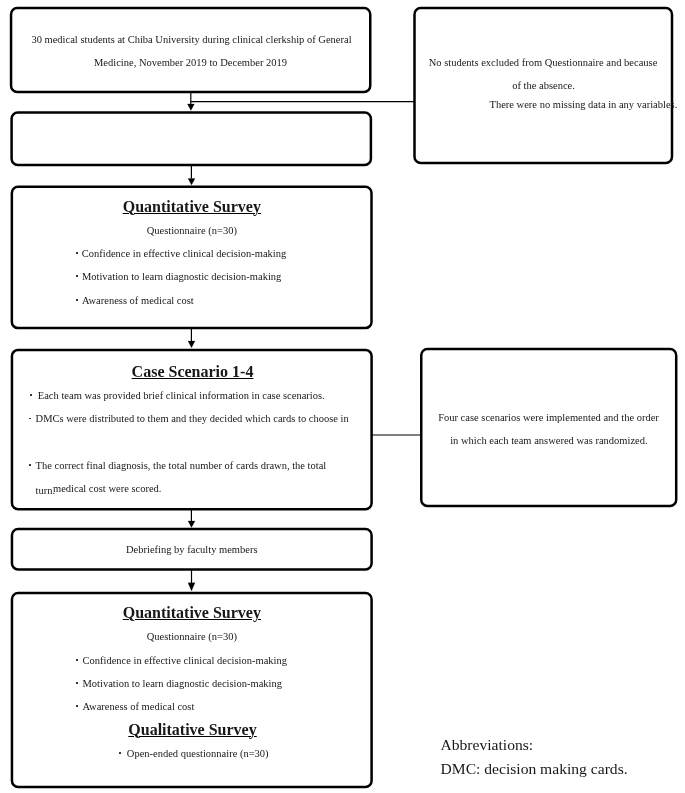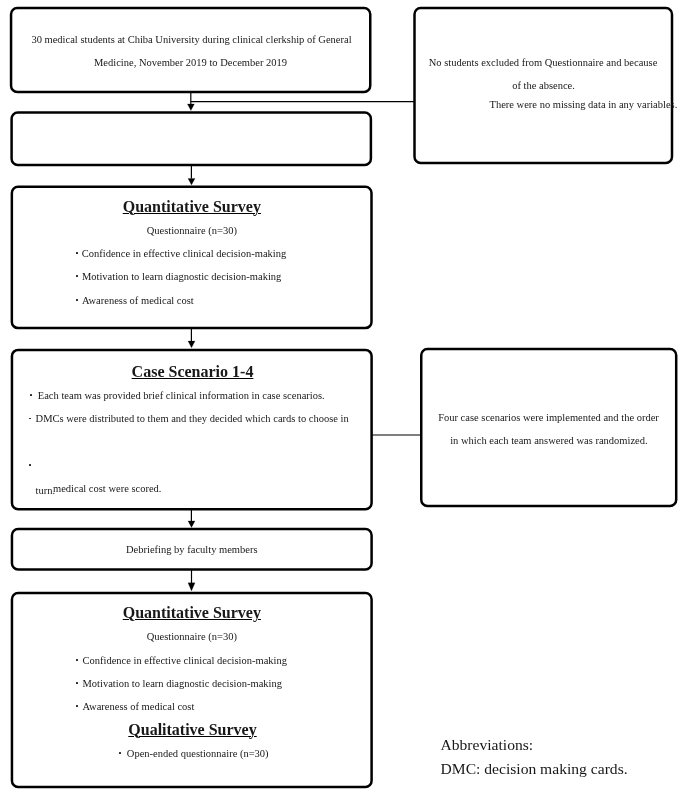--- a/index.html
+++ b/index.html
@@ -75,20 +75,21 @@
   <span class="dot" style="left:75.95px;top:298.85px;"></span>
   <span class="t" style="left:81.9px;top:294.6px;">Awareness of medical cost</span>
 
   <span class="hd" style="left:192.5px;top:365.5px;">Case Scenario 1-4</span>
   <span class="dot" style="left:30.05px;top:394.35px;"></span>
   <span class="t" style="left:37.8px;top:390.15px;">Each team was provided brief clinical information in case scenarios.</span>
   <span class="dot" style="left:29.15px;top:417.65px;"></span>
   <span class="t" style="left:35.6px;top:413.4px;">DMCs were distributed to them and they decided which cards to choose in</span>
   <span class="t" style="left:35.5px;top:436.7px;margin-top:48px;">turn.</span>
   <span class="dot" style="left:29.15px;top:464.35px;"></span>
+  <span class="t" style="left:35.6px;top:460.1px;">The correct final diagnosis, the total number of cards drawn, the total</span>
   <span class="t" style="left:53px;top:482.9px;">medical cost were scored.</span>
 
   <span class="t c" style="left:548.5px;top:411.8px;">Four case scenarios were implemented and the order</span>
   <span class="t c" style="left:548.9px;top:434.6px;">in which each team answered was randomized.</span>
 
   <span class="t c" style="left:191.75px;top:544.1px;">Debriefing by faculty members</span>
 
   <span class="hd" style="left:191.85px;top:607.35px;">Quantitative Survey</span>
   <span class="t c" style="left:191.8px;top:631.2px;">Questionnaire (n=30)</span>
   <span class="dot" style="left:75.95px;top:658.85px;"></span>

